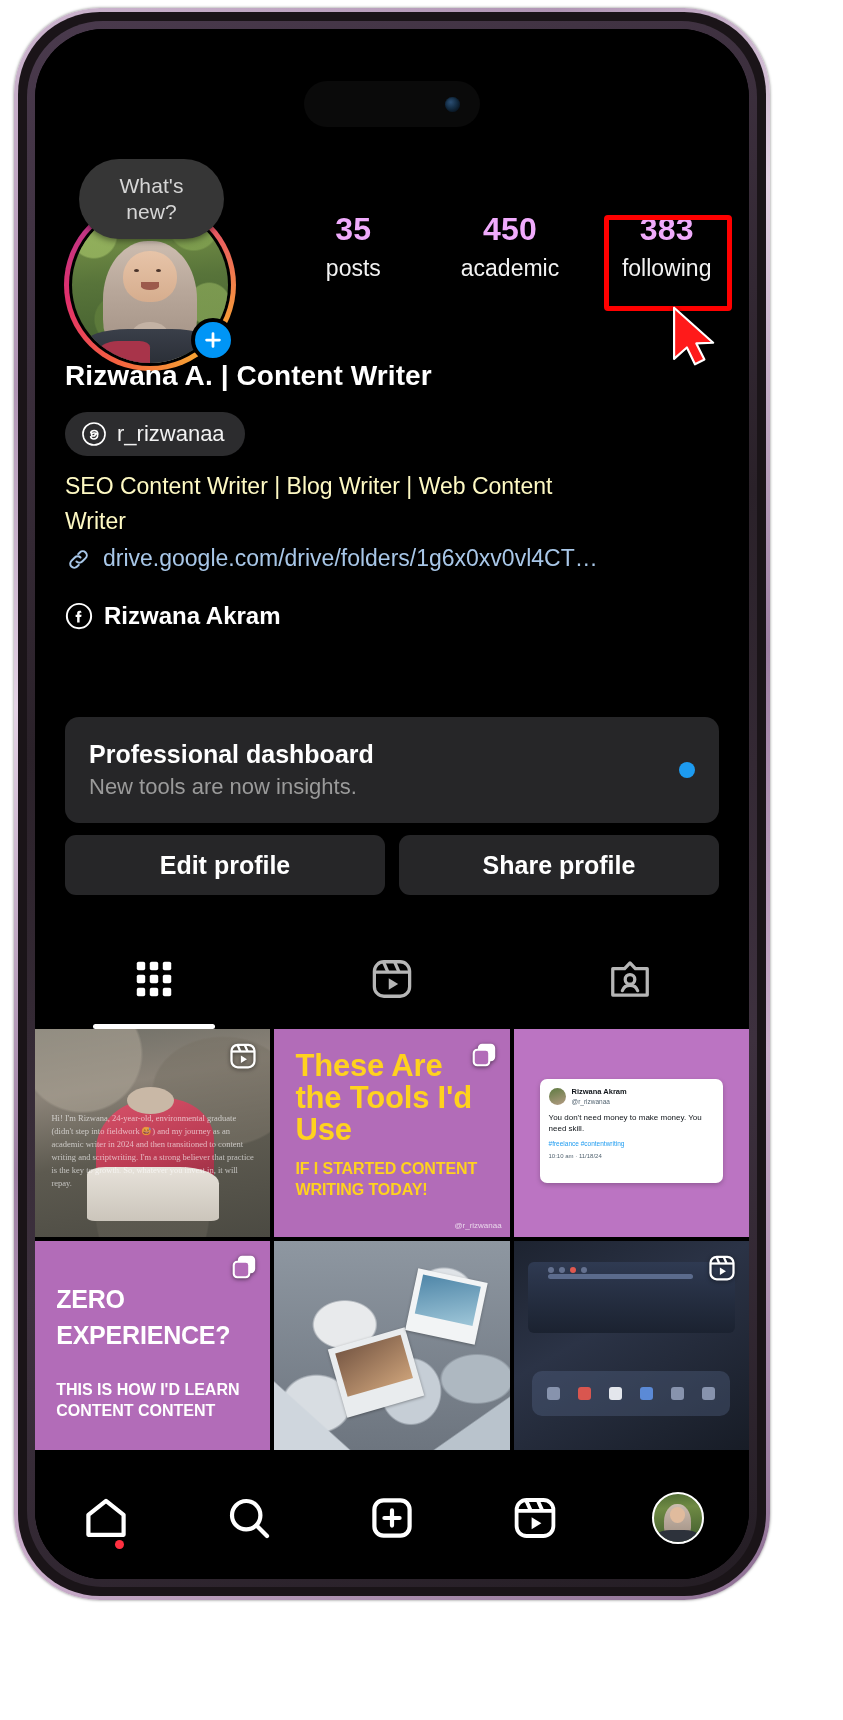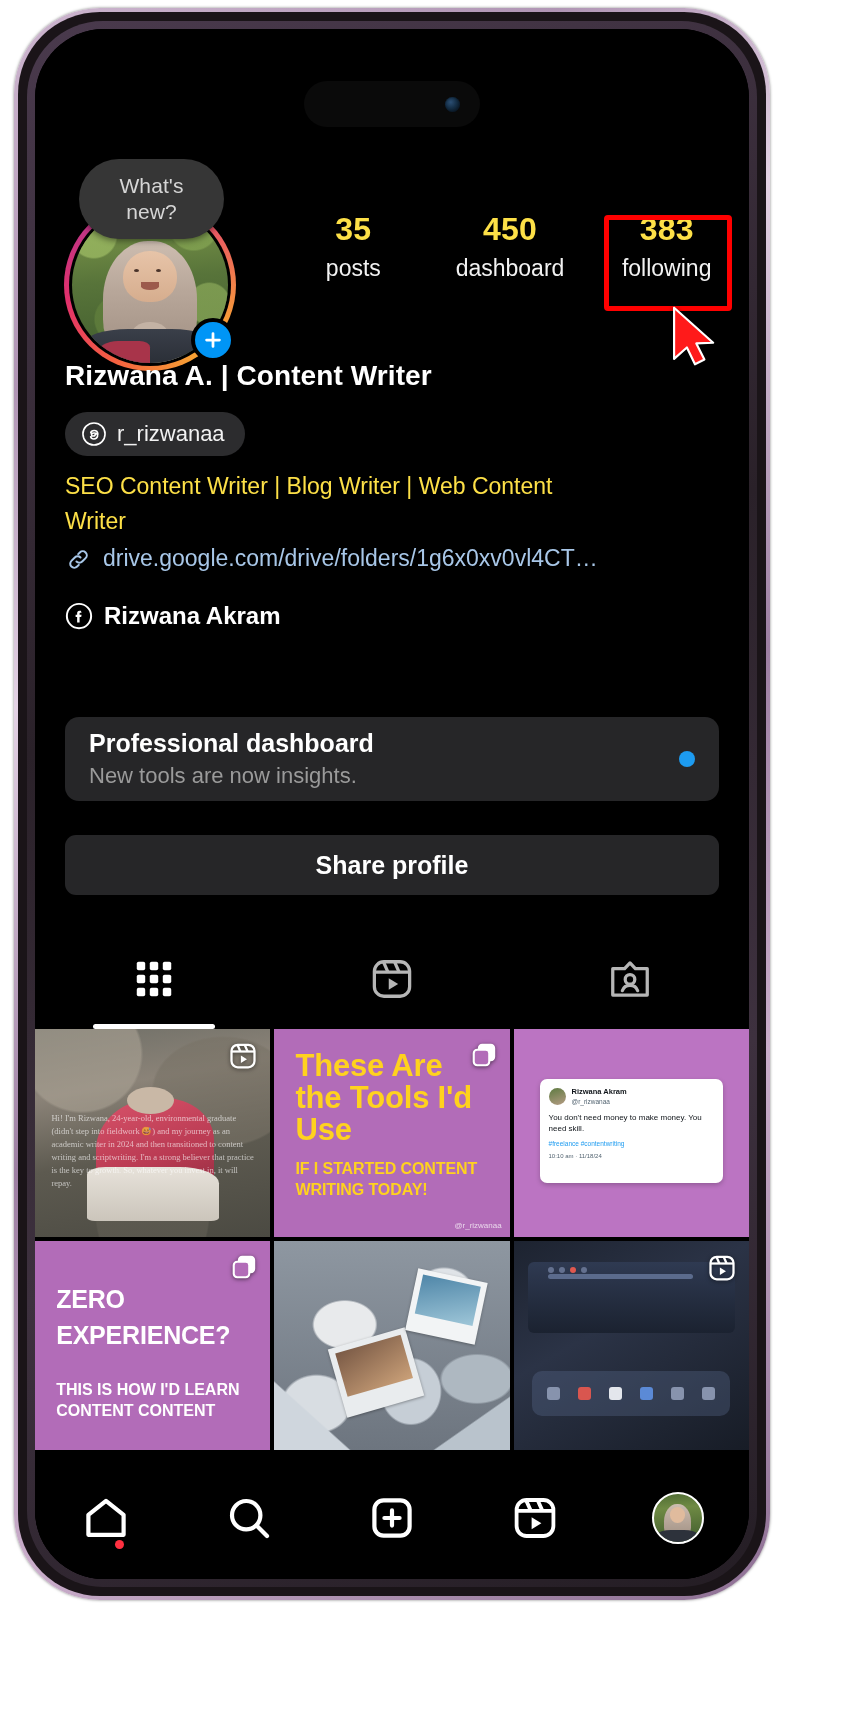--- a/index.html
+++ b/index.html
@@ -91,53 +91,53 @@
   
   .whatsnew{
     position:absolute;left:44px;top:18px;width:145px;height:80px;border-radius:40px;
     background:#363636;display:flex;align-items:center;justify-content:center;text-align:center;
     z-index:12;box-shadow:0 2px 6px rgba(0,0,0,.45);
   }
   .whatsnew span{color:#d6d6d6;font-size:21px;line-height:26px;letter-spacing:.1px;}
 
   .stats{position:absolute;left:240px;top:68px;width:470px;display:flex;}
   .stat{flex:1;text-align:center;position:relative;}
-  .stat .num{color:#fde047;font-size:32px;font-weight:bold;line-height:40px;letter-spacing:.2px;}
+  .stat .num{color:#f0abfc;font-size:32px;font-weight:bold;line-height:40px;letter-spacing:.2px;}
   .stat .lbl{color:#f2f2f2;font-size:23px;line-height:34px;margin-top:2px;}
   .stat.highlight{}
   .hl-box{
     position:absolute;left:569px;top:186px;width:128px;height:96px;
     border:5px solid #ff0000;border-radius:4px;z-index:30;pointer-events:none;box-sizing:border-box;
   }
   .cursor{position:absolute;left:634px;top:276px;z-index:31;}
   .cursor svg{width:56px;height:62px;display:block;
     filter:drop-shadow(0 1px 2px rgba(0,0,0,.6));}
 
   
   .bio{position:absolute;left:0;top:330px;width:100%;padding:0 30px;box-sizing:border-box;}
   .dname{color:#fff;font-size:28px;font-weight:bold;line-height:34px;letter-spacing:.1px;}
   .threads-chip{
     display:inline-flex;align-items:center;gap:10px;background:#2c2c2e;border-radius:26px;
     padding:9px 20px 9px 16px;margin-top:19px;
   }
   .threads-chip svg{width:26px;height:26px;display:block;}
   .threads-chip .tname{color:#f2f2f2;font-size:22px;line-height:26px;}
-  .biotxt{color:#fde047;font-size:23px;line-height:35px;margin-top:13px;}
+  .biotxt{color:#fef9c3;font-size:23px;line-height:35px;margin-top:13px;}
   .biotxt .l2{display:block;}
   .biotxt .emoji{font-size:22px;}
   .linkrow{display:flex;align-items:flex-start;gap:11px;margin-top:2px;}
   .linkrow svg{width:27px;height:27px;flex:none;margin-top:5px;}
   .linkrow .url{color:#a8c7e8;font-size:23px;line-height:35px;white-space:nowrap;overflow:hidden;text-overflow:ellipsis;max-width:600px;}
   .fbrow{display:flex;align-items:center;gap:11px;margin-top:26px;}
   .fbrow svg{width:28px;height:28px;flex:none;}
   .fbrow .fbname{color:#fff;font-size:24px;font-weight:bold;line-height:28px;}
 
   
   .dash{
-    position:absolute;left:30px;top:688px;right:30px;height:84px;background:#262628;border-radius:14px;
+    position:absolute;left:30px;top:688px;right:30px;height:106px;background:#262628;border-radius:14px;
     padding:17px 24px;box-sizing:border-box;display:flex;align-items:center;justify-content:space-between;
   }
   .dash .t{color:#fff;font-size:25px;font-weight:bold;line-height:32px;}
   .dash .s{color:#9a9a9a;font-size:22px;line-height:30px;margin-top:2px;}
   .dash .dot{width:16px;height:16px;border-radius:50%;background:#1d9bf0;flex:none;}
 
   
   .acts{position:absolute;left:30px;top:806px;right:30px;display:flex;gap:14px;}
   .act{
     flex:1;height:60px;background:#262628;border-radius:11px;display:flex;align-items:center;justify-content:center;
@@ -294,21 +294,21 @@
               <span><span>What's</span><br><span>new?</span></span>
             </div>
 
             <div class="stats">
               <div class="stat">
                 <div class="num">35</div>
                 <div class="lbl">posts</div>
               </div>
               <div class="stat">
                 <div class="num">450</div>
-                <div class="lbl">dashboard</div>
+                <div class="lbl">academic</div>
               </div>
               <div class="stat highlight">
                 <div class="num">383</div>
                 <div class="lbl">following</div>
               </div>
             </div>
           </div>
 
           <div class="hl-box"></div>
           <div class="cursor">
@@ -352,20 +352,21 @@
 
           <div class="dash">
             <div>
               <div class="t">Professional dashboard</div>
               <div class="s">New tools are now insights.</div>
             </div>
             <div class="dot"></div>
           </div>
 
           <div class="acts">
+            <div class="act">Edit profile</div>
             <div class="act">Share profile</div>
           </div>
 
           <div class="tabs">
             <div class="tab">
               <svg width="44" height="44" viewBox="0 0 24 24">
                 <g fill="#ffffff">
                   <rect x="2.6" y="2.6" width="4.6" height="4.6" rx="1"></rect>
                   <rect x="9.7" y="2.6" width="4.6" height="4.6" rx="1"></rect>
                   <rect x="16.8" y="2.6" width="4.6" height="4.6" rx="1"></rect>

